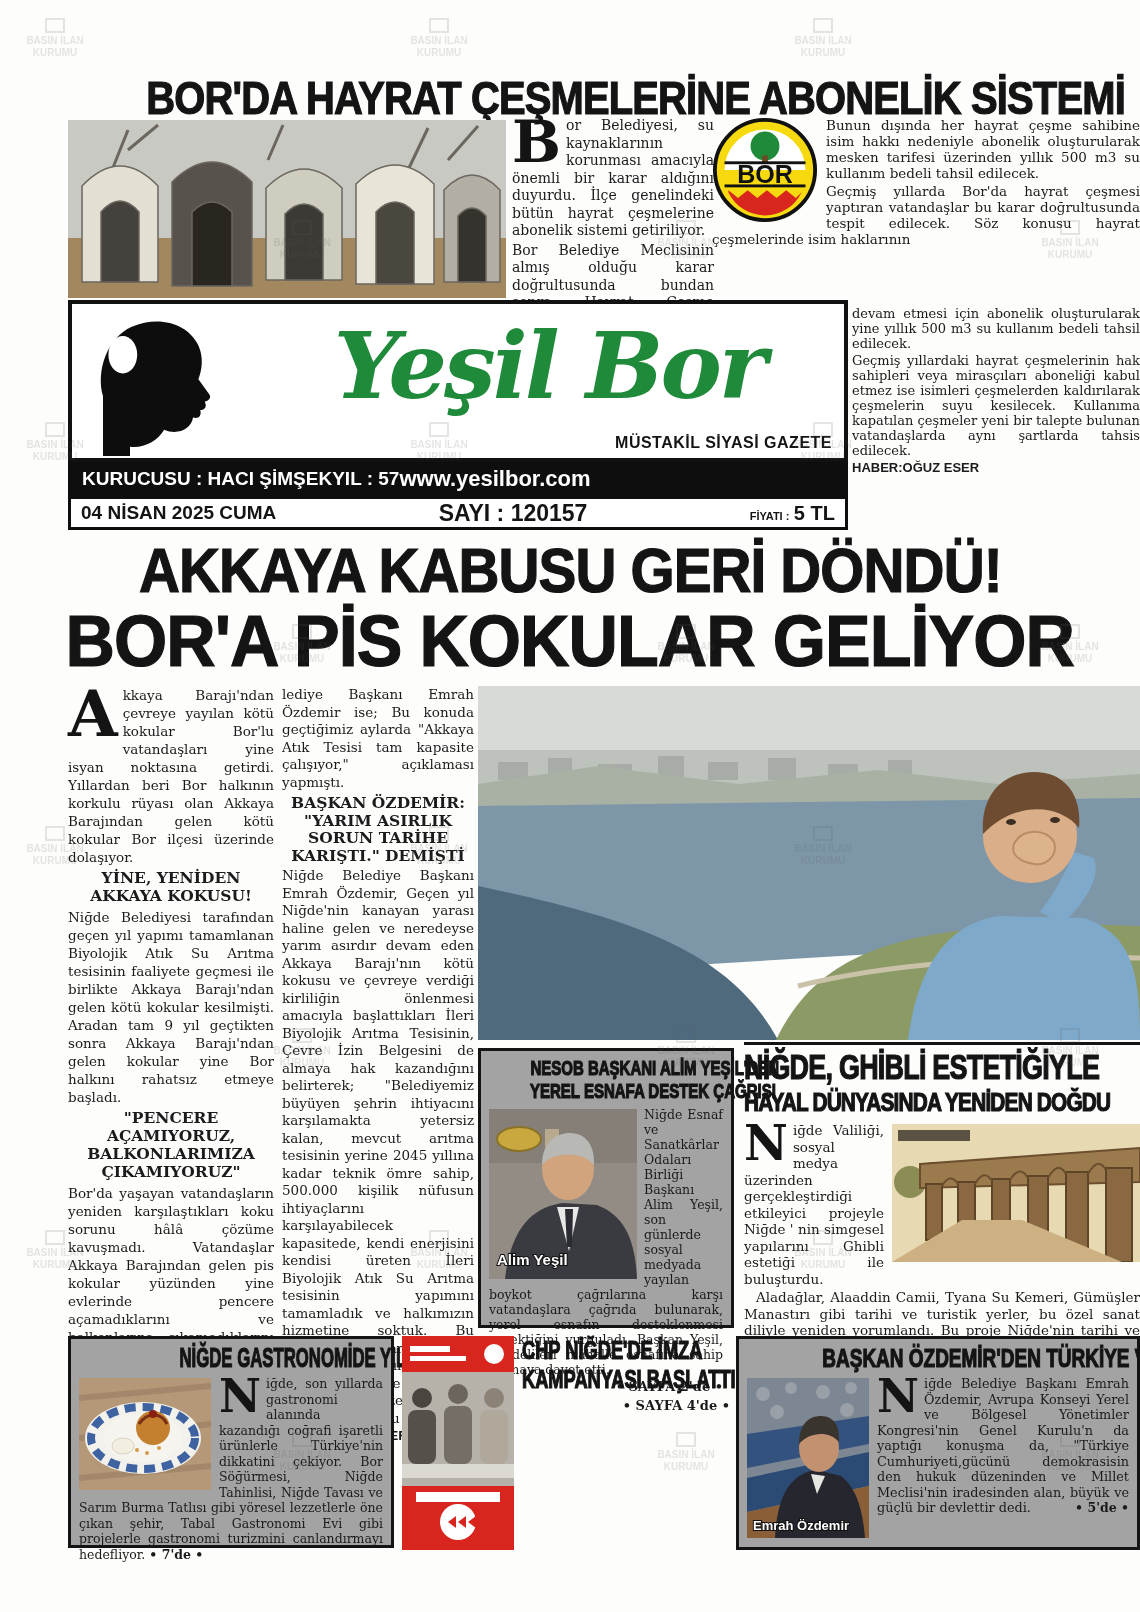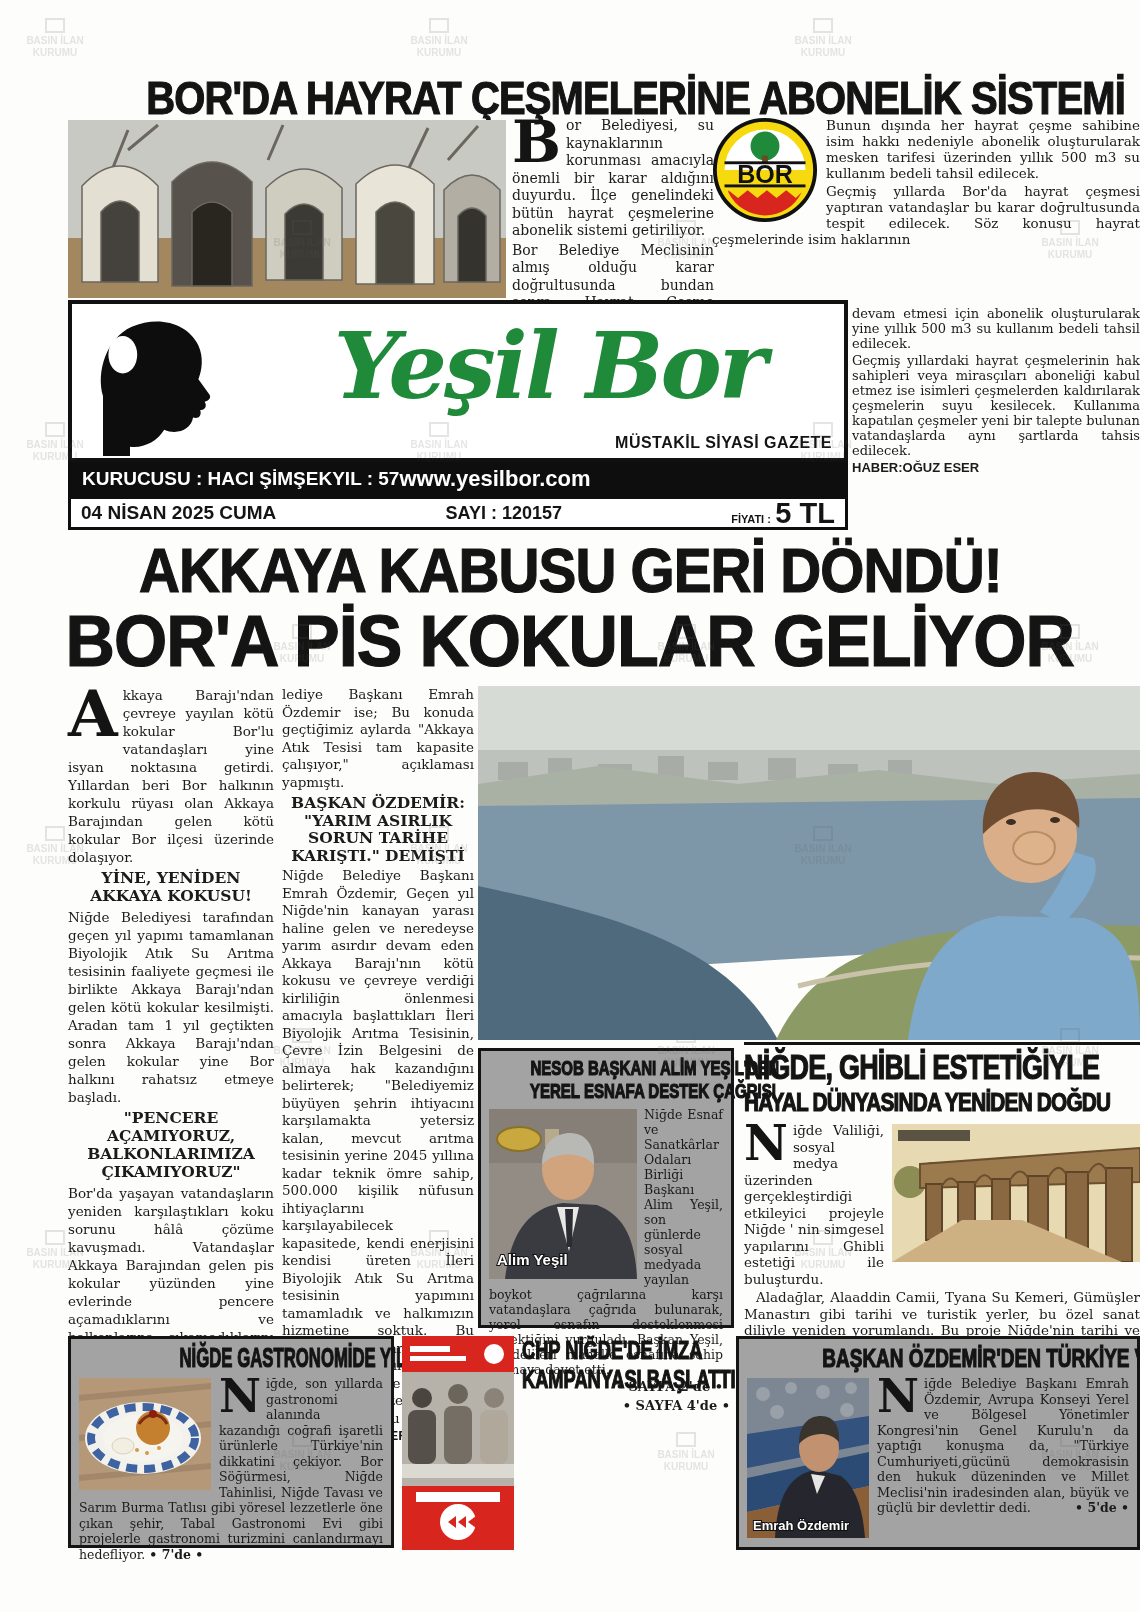--- a/index.html
+++ b/index.html
@@ -100,35 +100,35 @@
   </div>
 
   <div class="abs bar-black" style="left:68px;top:462px;width:780px;height:34px;">
     <span style="font-weight:bold;font-size:19px;">KURUCUSU : HACI ŞİMŞEK</span>
     <span style="font-weight:bold;font-size:19px;">YIL : 57</span>
     <span style="font-weight:bold;font-size:22px;">www.yesilbor.com</span>
   </div>
 
   <div class="abs bar-date" style="left:68px;top:496px;width:780px;height:34px;">
     <span style="font-weight:bold;font-size:19px;">04 NİSAN 2025 CUMA</span>
-    <span style="font-weight:bold;font-size:18px;">SAYI : 120157</span>
-    <span><span style="font-weight:bold;font-size:11px;">FİYATI :</span> <span style="font-weight:bold;font-size:29px;">5 TL</span></span>
+    <span style="font-weight:bold;font-size:23px;">SAYI : 120157</span>
+    <span><span style="font-weight:bold;font-size:11px;">FİYATI :</span> <span style="font-weight:bold;font-size:20px;">5 TL</span></span>
   </div>
 
   <div class="abs ctr" style="left:0;top:534px;width:1140px;height:66px;">
     <span class="cond" style="font-size:63px;transform:scaleX(.9);transform-origin:center;">AKKAYA KABUSU GERİ DÖNDÜ!</span>
   </div>
   <div class="abs ctr" style="left:0;top:600px;width:1140px;height:76px;">
     <span class="cond" style="font-size:72px;transform:scaleX(.95);transform-origin:center;">BOR'A PİS KOKULAR GELİYOR</span>
   </div>
 
   <div class="abs serif" style="left:68px;top:686px;width:206px;height:648px;font-size:13.5px;line-height:18px;">
     <p><span class="dropcap" style="font-size:64px;">A</span><span>kkaya Barajı'ndan çevreye yayılan kötü kokular Bor'lu vatandaşları yine isyan noktasına getirdi. Yıllardan beri Bor halkının korkulu rüyası olan Akkaya Barajından gelen kötü kokular Bor ilçesi üzerinde dolaşıyor.</span></p>
     <div class="subh" style="font-size:15.5px;">YİNE, YENİDEN AKKAYA KOKUSU!</div>
-    <p>Niğde Belediyesi tarafından geçen yıl yapımı tamamlanan Biyolojik Atık Su Arıtma tesisinin faaliyete geçmesi ile birlikte Akkaya Barajı'ndan gelen kötü kokular kesilmişti. Aradan tam 1 yıl geçtikten sonra Akkaya Barajı'ndan gelen kokular yine Bor halkını rahatsız etmeye başladı.</p>
+    <p>Niğde Belediyesi tarafından geçen yıl yapımı tamamlanan Biyolojik Atık Su Arıtma tesisinin faaliyete geçmesi ile birlikte Akkaya Barajı'ndan gelen kötü kokular kesilmişti. Aradan tam 9 yıl geçtikten sonra Akkaya Barajı'ndan gelen kokular yine Bor halkını rahatsız etmeye başladı.</p>
     <div class="subh" style="font-size:15.5px;">"PENCERE AÇAMIYORUZ, BALKONLARIMIZA ÇIKAMIYORUZ"</div>
     <p>Bor'da yaşayan vatandaşların yeniden karşılaştıkları koku sorunu hâlâ çözüme kavuşmadı. Vatandaşlar Akkaya Barajından gelen pis kokular yüzünden yine evlerinde pencere açamadıklarını ve balkonlarına çıkamadıklarını belirterek yetkililerin buna acil olarak çare bulmalarını istediler. Son günlerde artan kokunun arıtma tesisin çalışmadığı için olduğu iddia ediliyor. Niğde Be-</p>
   </div>
 
   <div class="abs serif" style="left:282px;top:686px;width:192px;height:648px;font-size:13.5px;line-height:17.5px;">
     <p>lediye Başkanı Emrah Özdemir ise; Bu konuda geçtiğimiz aylarda "Akkaya Atık Tesisi tam kapasite çalışıyor," açıklaması yapmıştı.</p>
     <div class="subh" style="font-size:15.5px;">BAŞKAN ÖZDEMİR: "YARIM ASIRLIK SORUN TARİHE KARIŞTI." DEMİŞTİ</div>
     <p><span>Niğde Belediye Başkanı Emrah Özdemir, Geçen yıl Niğde'nin kanayan yarası haline gelen ve neredeyse yarım asırdır devam eden Akkaya Barajı'nın kötü kokusu ve çevreye verdiği kirliliğin önlenmesi amacıyla başlattıkları İleri Biyolojik Arıtma Tesisinin, Çevre İzin Belgesini de almaya hak kazandığını belirterek; "Belediyemiz büyüyen şehrin ihtiyacını karşılamakta yetersiz kalan, mevcut arıtma tesisinin yerine 2045 yıllına kadar teknik ömre sahip, 500.000 kişilik nüfusun ihtiyaçlarını karşılayabilecek kapasitede, kendi enerjisini kendisi üreten İleri Biyolojik Atık Su Arıtma tesisinin yapımını tamamladık ve halkımızın hizmetine soktuk. Bu yatırım ile şehrimizin en büyük sıkıntılarından birisi olan ve bir çevre felaketine dönüşmek üzere olan arıtma sorununu çözdük. " demişti.</span> <span style="font-weight:bold;font-family:'Liberation Sans',sans-serif;">HABER: OĞUZ ESER</span></p>
   </div>
 

